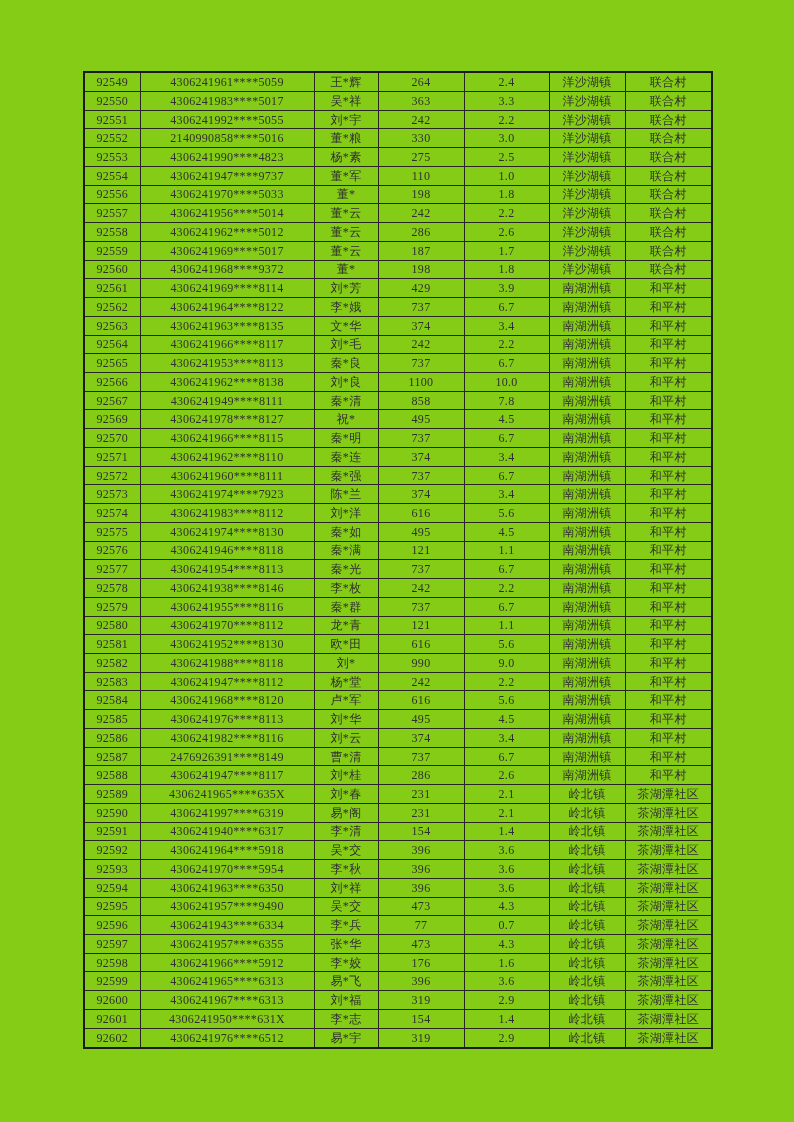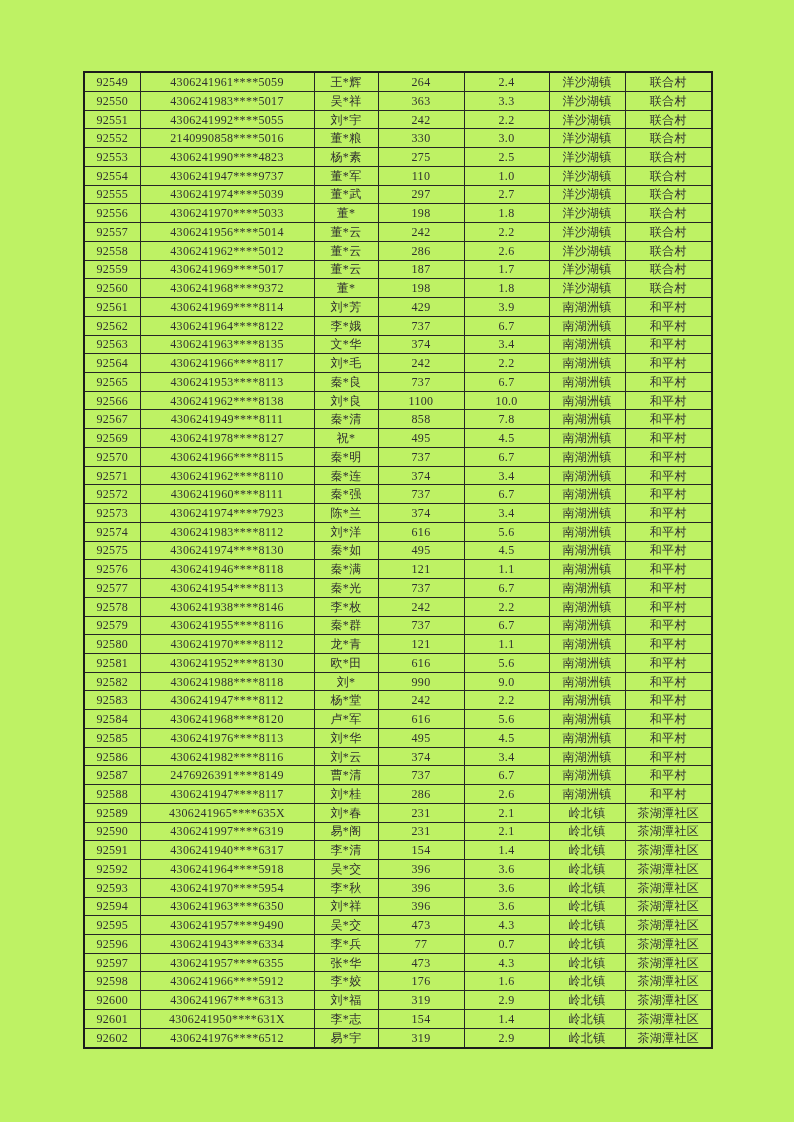--- a/index.html
+++ b/index.html
@@ -4,21 +4,21 @@
 <style>
   html, body {
     margin: 0;
     padding: 0;
     background: #ffffff;
   }
   .sheet {
     position: relative;
     width: 794px;
     height: 1122px;
-    background: #bef264;
+    background: #84cc16;
     overflow: hidden;
   }
   table.records {
     position: absolute;
     left: 83px;
     top: 71px;
     width: 628px;
     height: 978px;
     border-collapse: collapse;
     table-layout: fixed;
@@ -102,29 +102,20 @@
         <tr>
           <td>92554</td>
           <td>4306241947****9737</td>
           <td>董*军</td>
           <td>110</td>
           <td>1.0</td>
           <td>洋沙湖镇</td>
           <td>联合村</td>
         </tr>
         <tr>
-          <td>92555</td>
-          <td>4306241974****5039</td>
-          <td>董*武</td>
-          <td>297</td>
-          <td>2.7</td>
-          <td>洋沙湖镇</td>
-          <td>联合村</td>
-        </tr>
-        <tr>
           <td>92556</td>
           <td>4306241970****5033</td>
           <td>董*</td>
           <td>198</td>
           <td>1.8</td>
           <td>洋沙湖镇</td>
           <td>联合村</td>
         </tr>
         <tr>
           <td>92557</td>
@@ -489,20 +480,29 @@
         <tr>
           <td>92598</td>
           <td>4306241966****5912</td>
           <td>李*姣</td>
           <td>176</td>
           <td>1.6</td>
           <td>岭北镇</td>
           <td>茶湖潭社区</td>
         </tr>
         <tr>
+          <td>92599</td>
+          <td>4306241965****6313</td>
+          <td>易*飞</td>
+          <td>396</td>
+          <td>3.6</td>
+          <td>岭北镇</td>
+          <td>茶湖潭社区</td>
+        </tr>
+        <tr>
           <td>92600</td>
           <td>4306241967****6313</td>
           <td>刘*福</td>
           <td>319</td>
           <td>2.9</td>
           <td>岭北镇</td>
           <td>茶湖潭社区</td>
         </tr>
         <tr>
           <td>92601</td>

